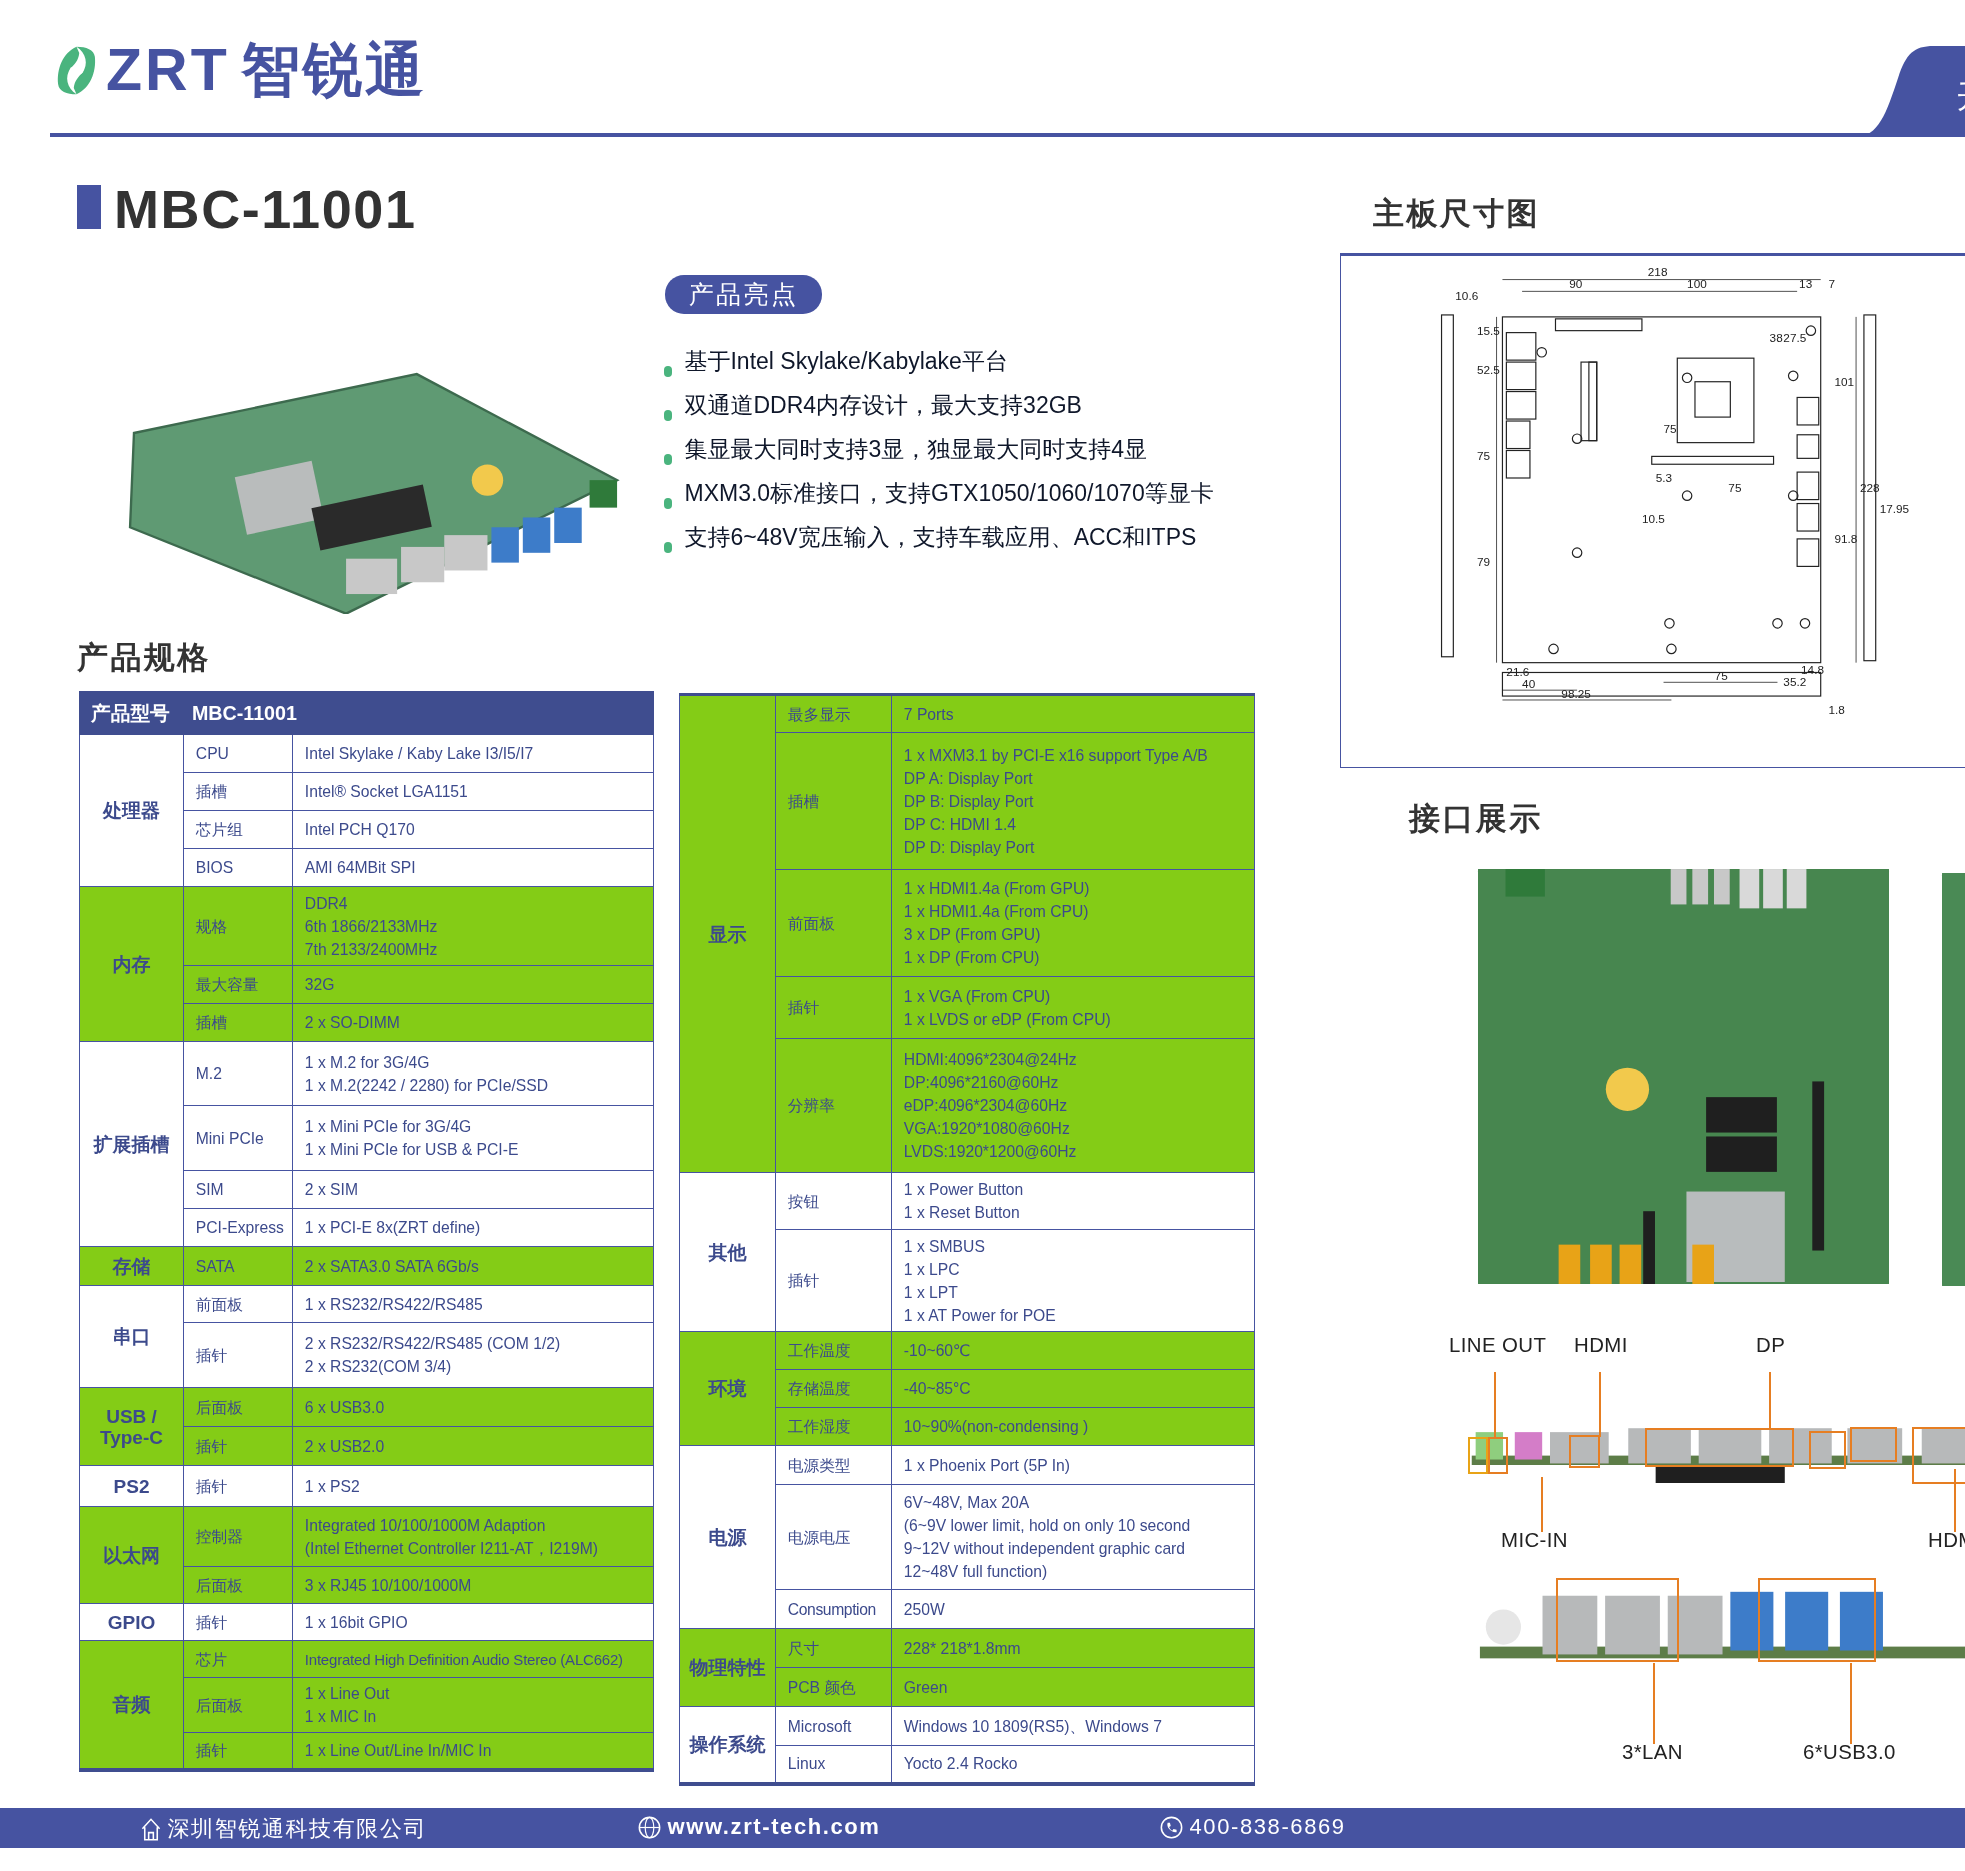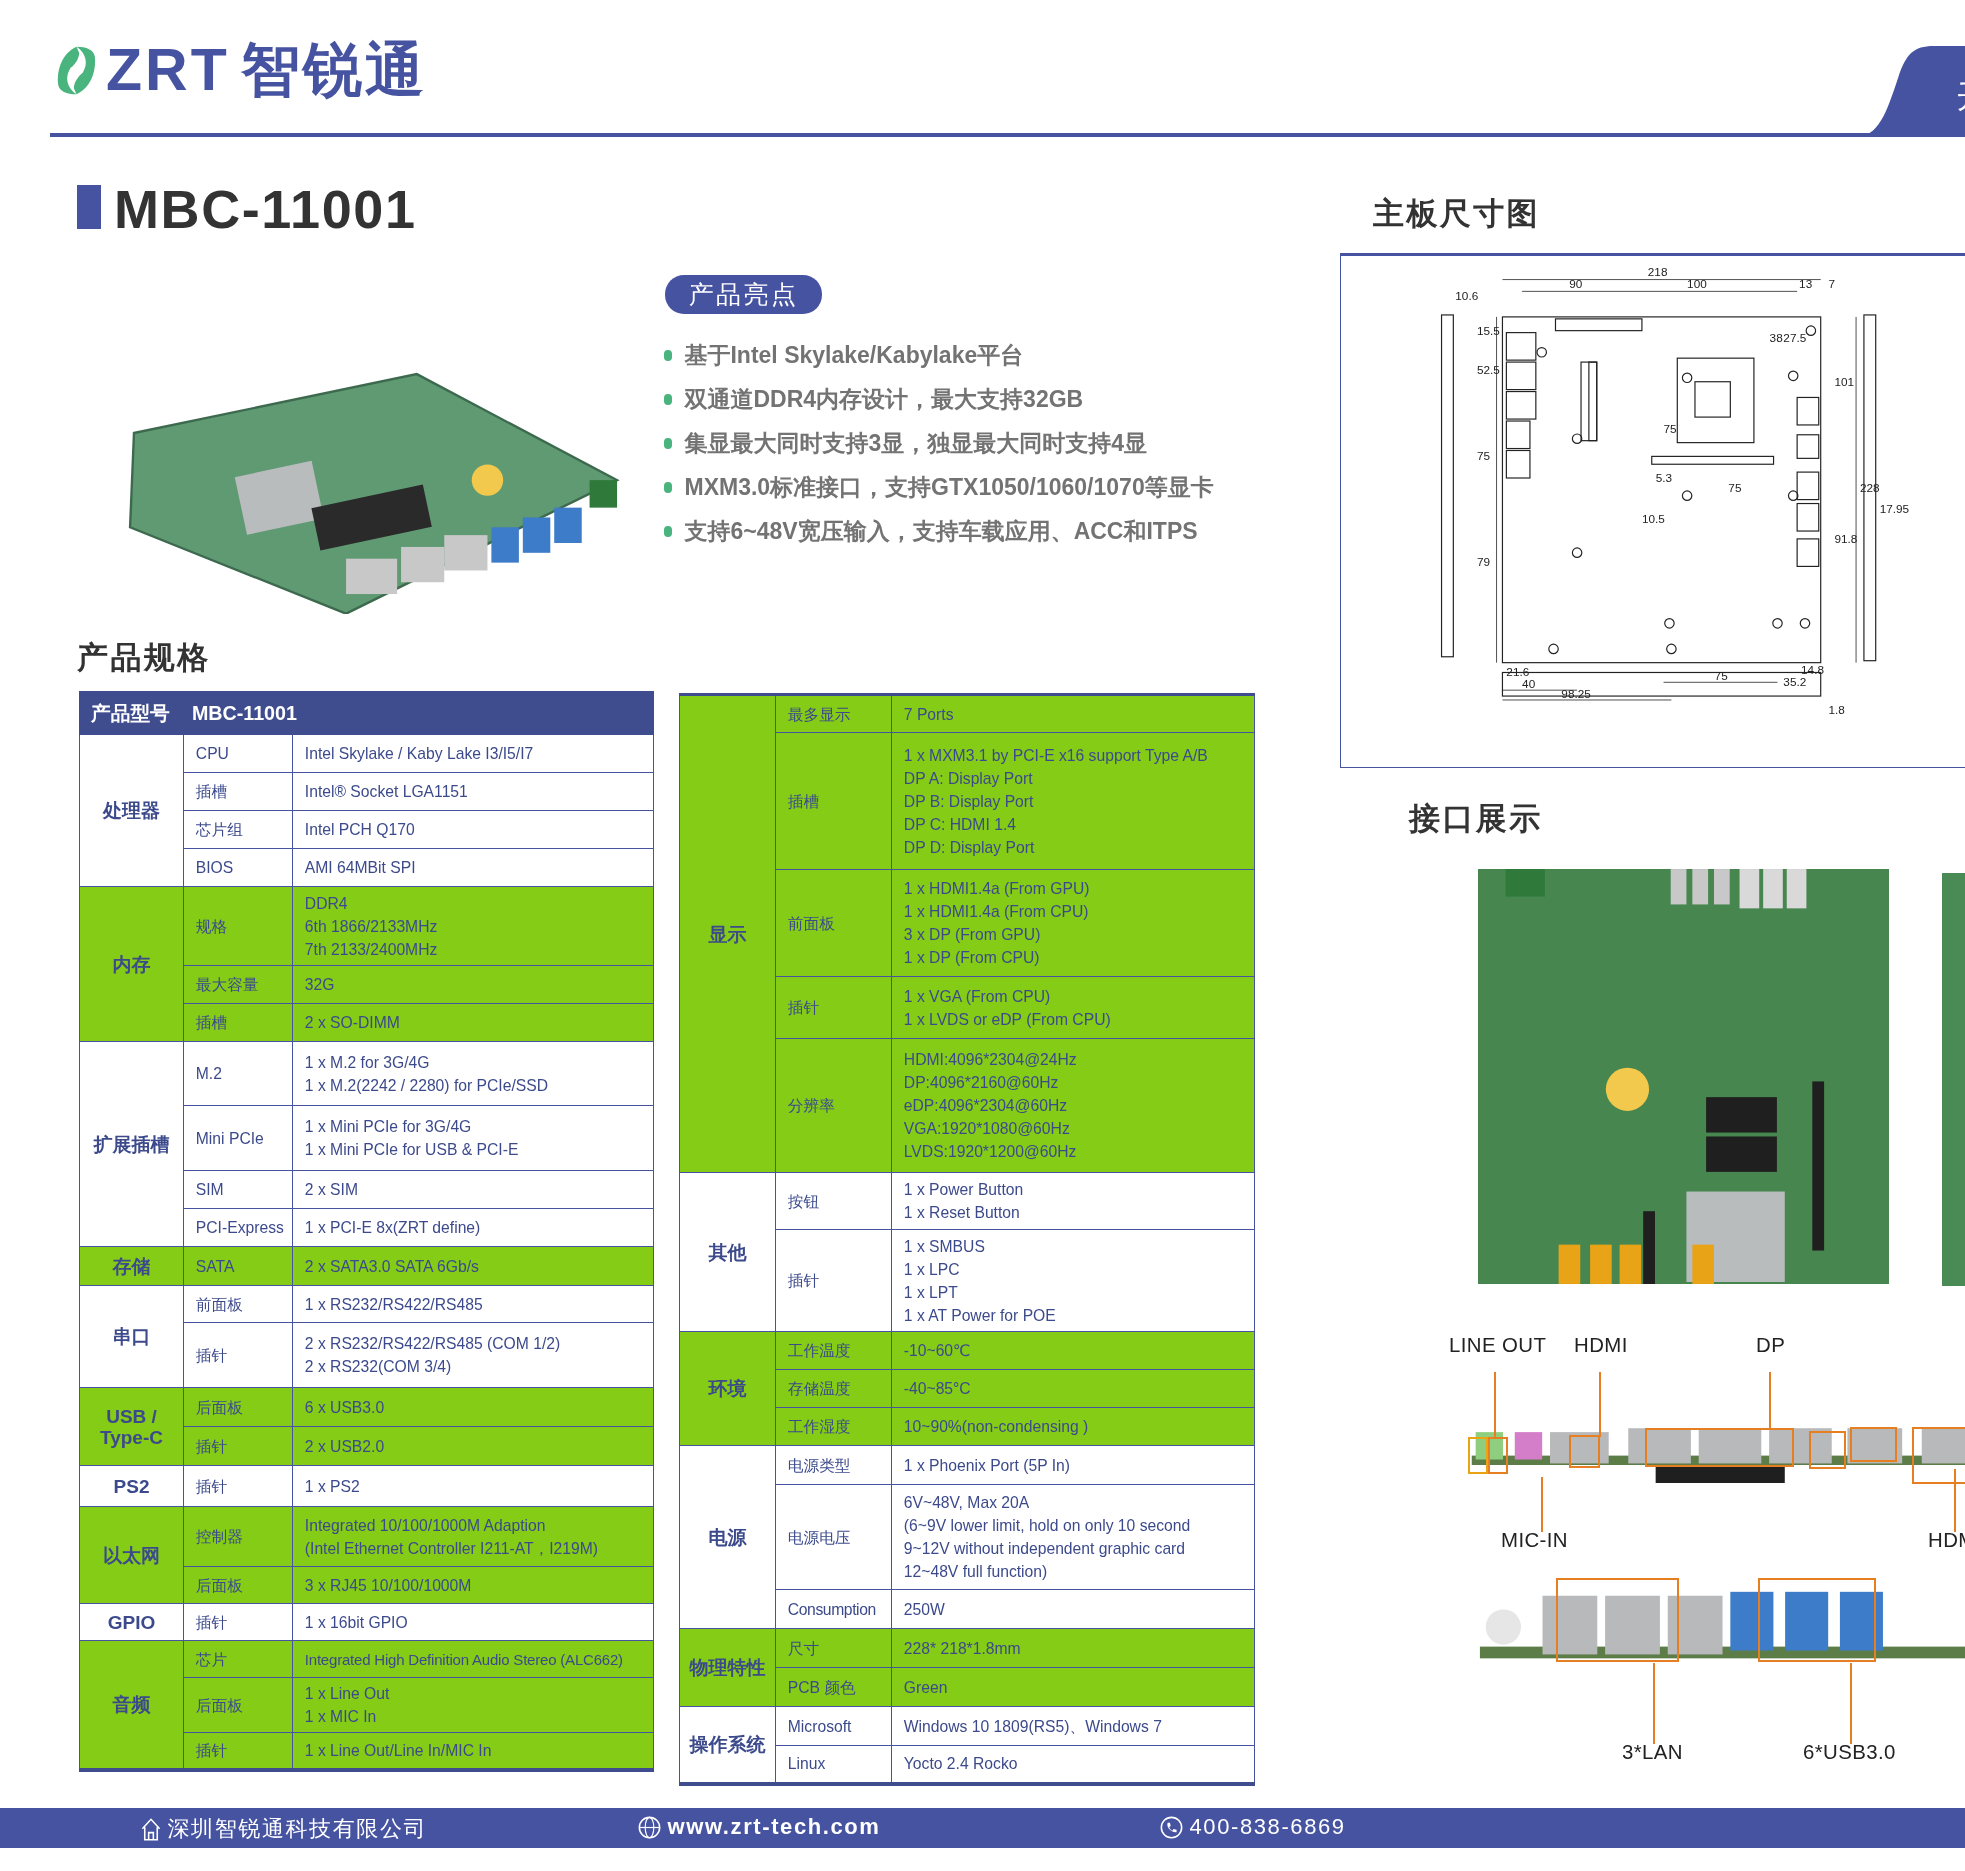--- a/index.html
+++ b/index.html
@@ -15,21 +15,21 @@
   .slogan-text { position: absolute; left: 1957px; top: 75px; font-size: 32px; color: #ffffff; letter-spacing: 1.6px; white-space: nowrap; }
 
   
   .title-bar { position: absolute; left: 77px; top: 185px; width: 24.4px; height: 44px; background: #4653a1; }
   .model-title { position: absolute; left: 114px; top: 178px; font-size: 54px; font-weight: bold; color: #333; letter-spacing: 1.6px; }
 
   .product-photo { position: absolute; left: 79px; top: 362px; width: 542px; height: 252px; }
 
   .hl-pill { position: absolute; left: 665px; top: 275px; width: 157px; height: 39px; background: #4653a1; border-radius: 19px; color: #fff; font-size: 25px; display: flex; align-items: center; justify-content: center; letter-spacing: 2.4px; }
   .hl-list { position: absolute; left: 664px; top: 333px; list-style: none; }
-  .hl-list li { display: flex; align-items: center; height: 44px; font-size: 23px; color: #737373; font-weight: bold; }
+  .hl-list li { display: flex; align-items: flex-end; height: 44px; font-size: 23px; color: #0f172a; }
   .hl-dot { width: 7.9px; height: 11px; border-radius: 3.9px; background: #4ab47e; margin-right: 12.6px; flex: none; }
 
   .section-title { position: absolute; font-size: 31px; font-weight: bold; color: #333; letter-spacing: 2.4px; }
 
   
   table.spec { position: absolute; border-collapse: collapse; color: #3c4a8c; table-layout: fixed; }
   table.spec td { border: 1.2px solid #4653a1; font-size: 15.7px; padding: 0 0 0 11.8px; line-height: 23px; vertical-align: middle; }
   table.spec td.cat { font-size: 19px; font-weight: bold; text-align: center; padding: 0; }
   table.spec tr.head td { background: #3f4d8f; color: #fff; font-size: 19.7px; font-weight: bold; height: 43px; border-color: #3f4d8f; }
   table.spec tbody.alt td { background: #84cc16; }

